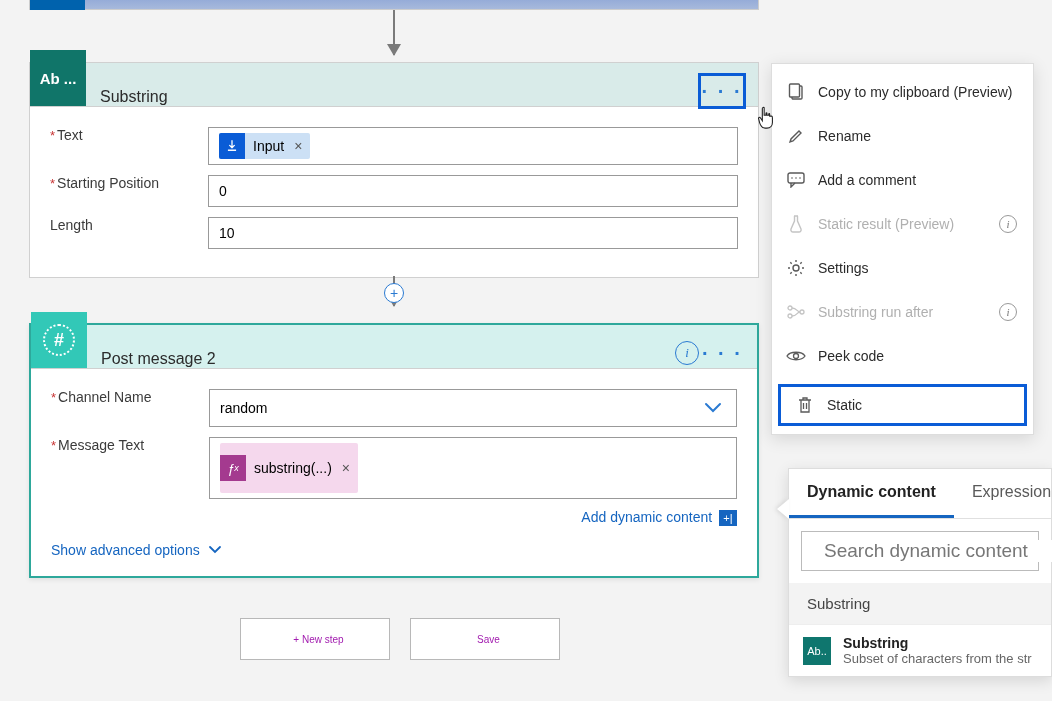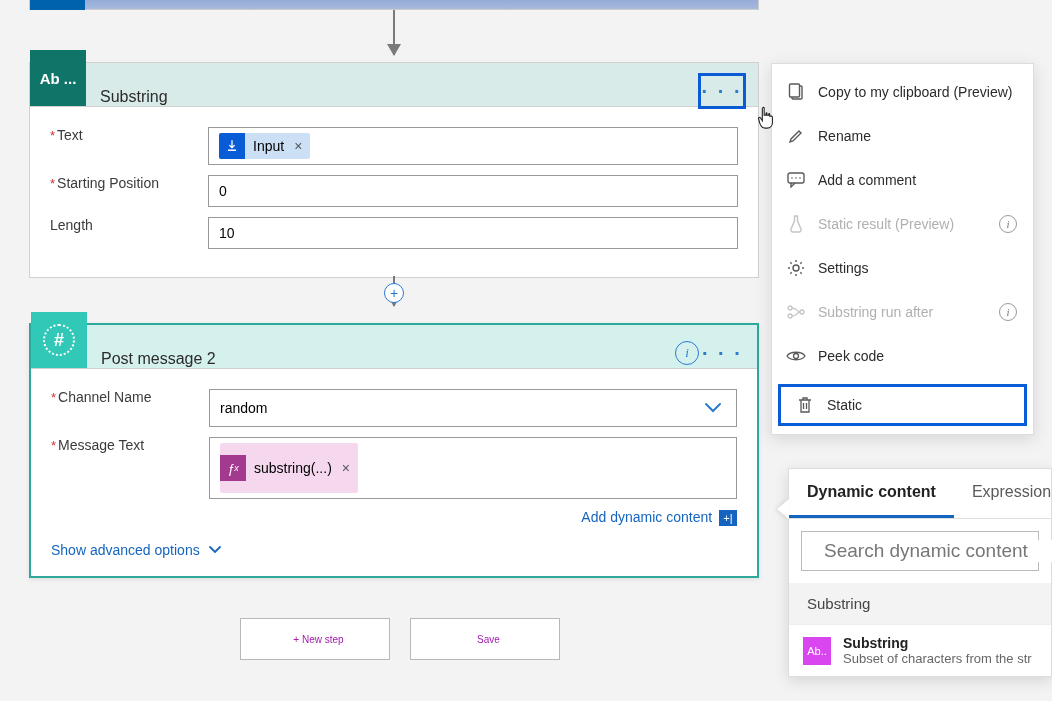--- a/index.html
+++ b/index.html
@@ -415,21 +415,21 @@
   }
   .dyn-item {
     display: flex;
     align-items: flex-start;
     padding: 10px 14px;
     gap: 12px;
     border-top: 1px solid #eee;
   }
   .dyn-item .dicon {
     width: 28px; height: 28px;
-    background: #d946ef;
+    background: #0f766e;
     color: #fff;
     font-size: 11px;
     display: flex; align-items: center; justify-content: center;
     flex-shrink: 0;
     margin-top: 2px;
   }
   .dyn-item .dtext .dtitle { font-size: 14px; font-weight: 600; color: #222;}
   .dyn-item .dtext .dsub { font-size: 13px; color: #666; white-space: nowrap;}
   
   

